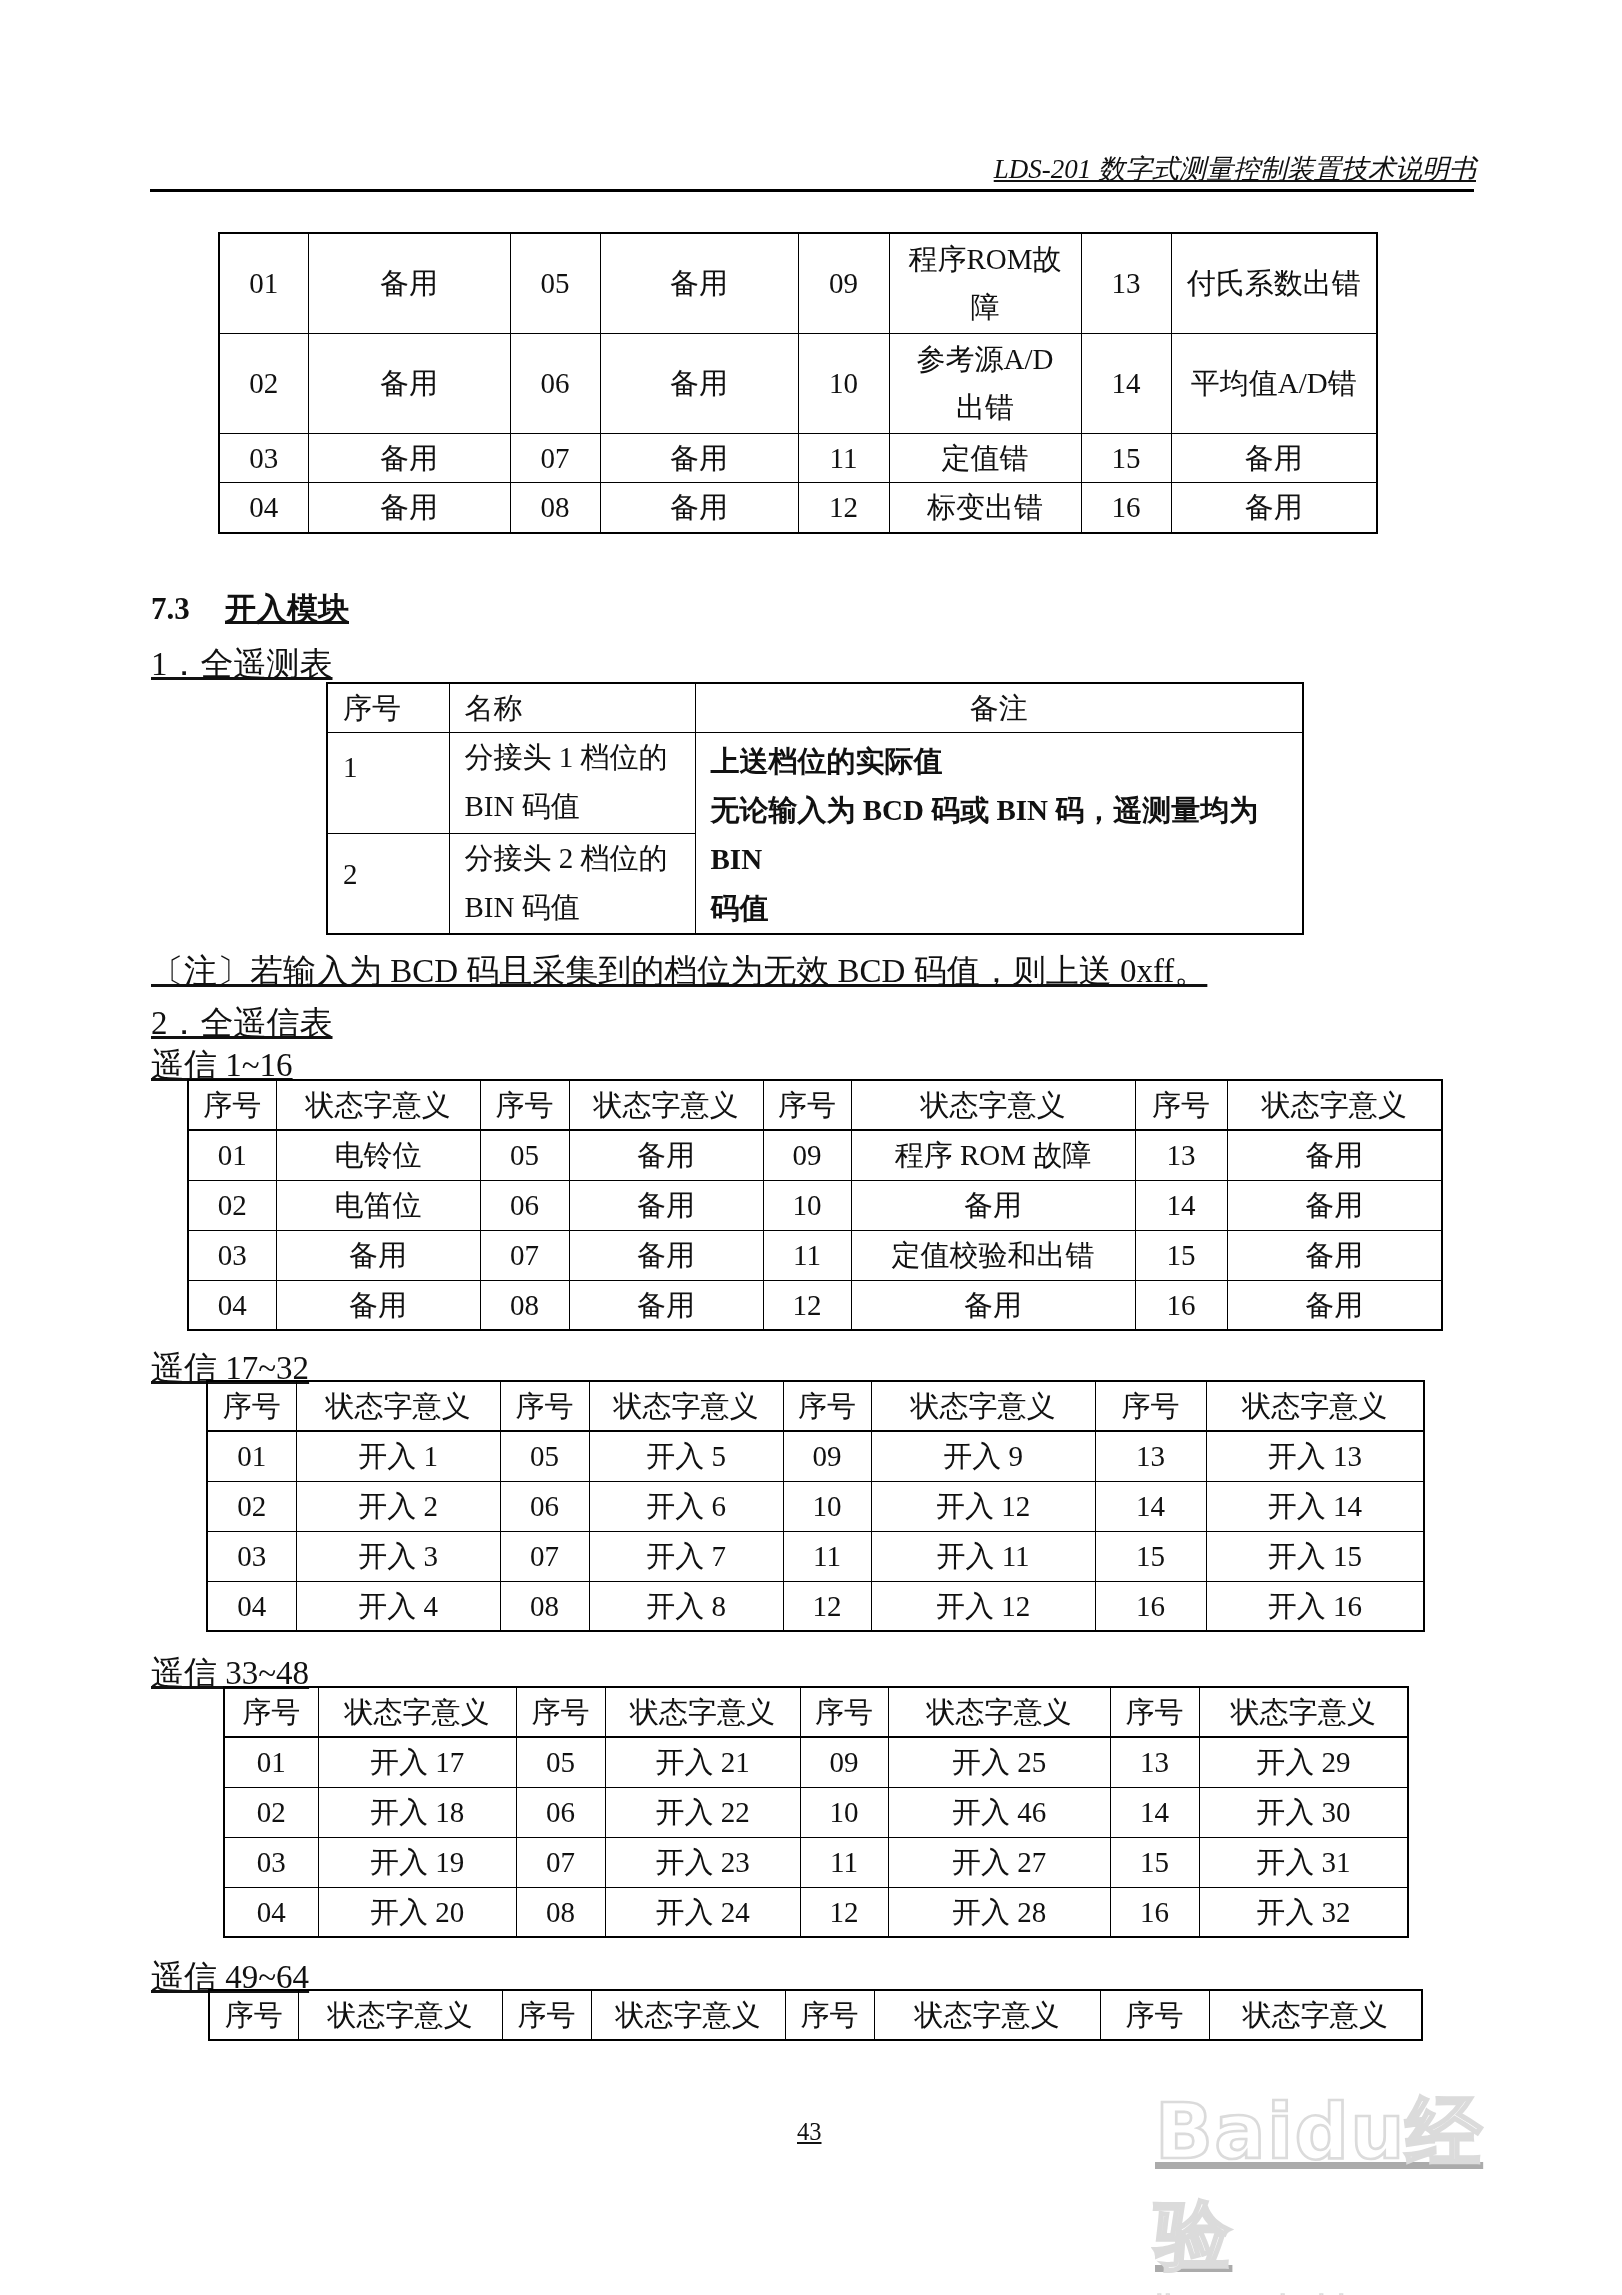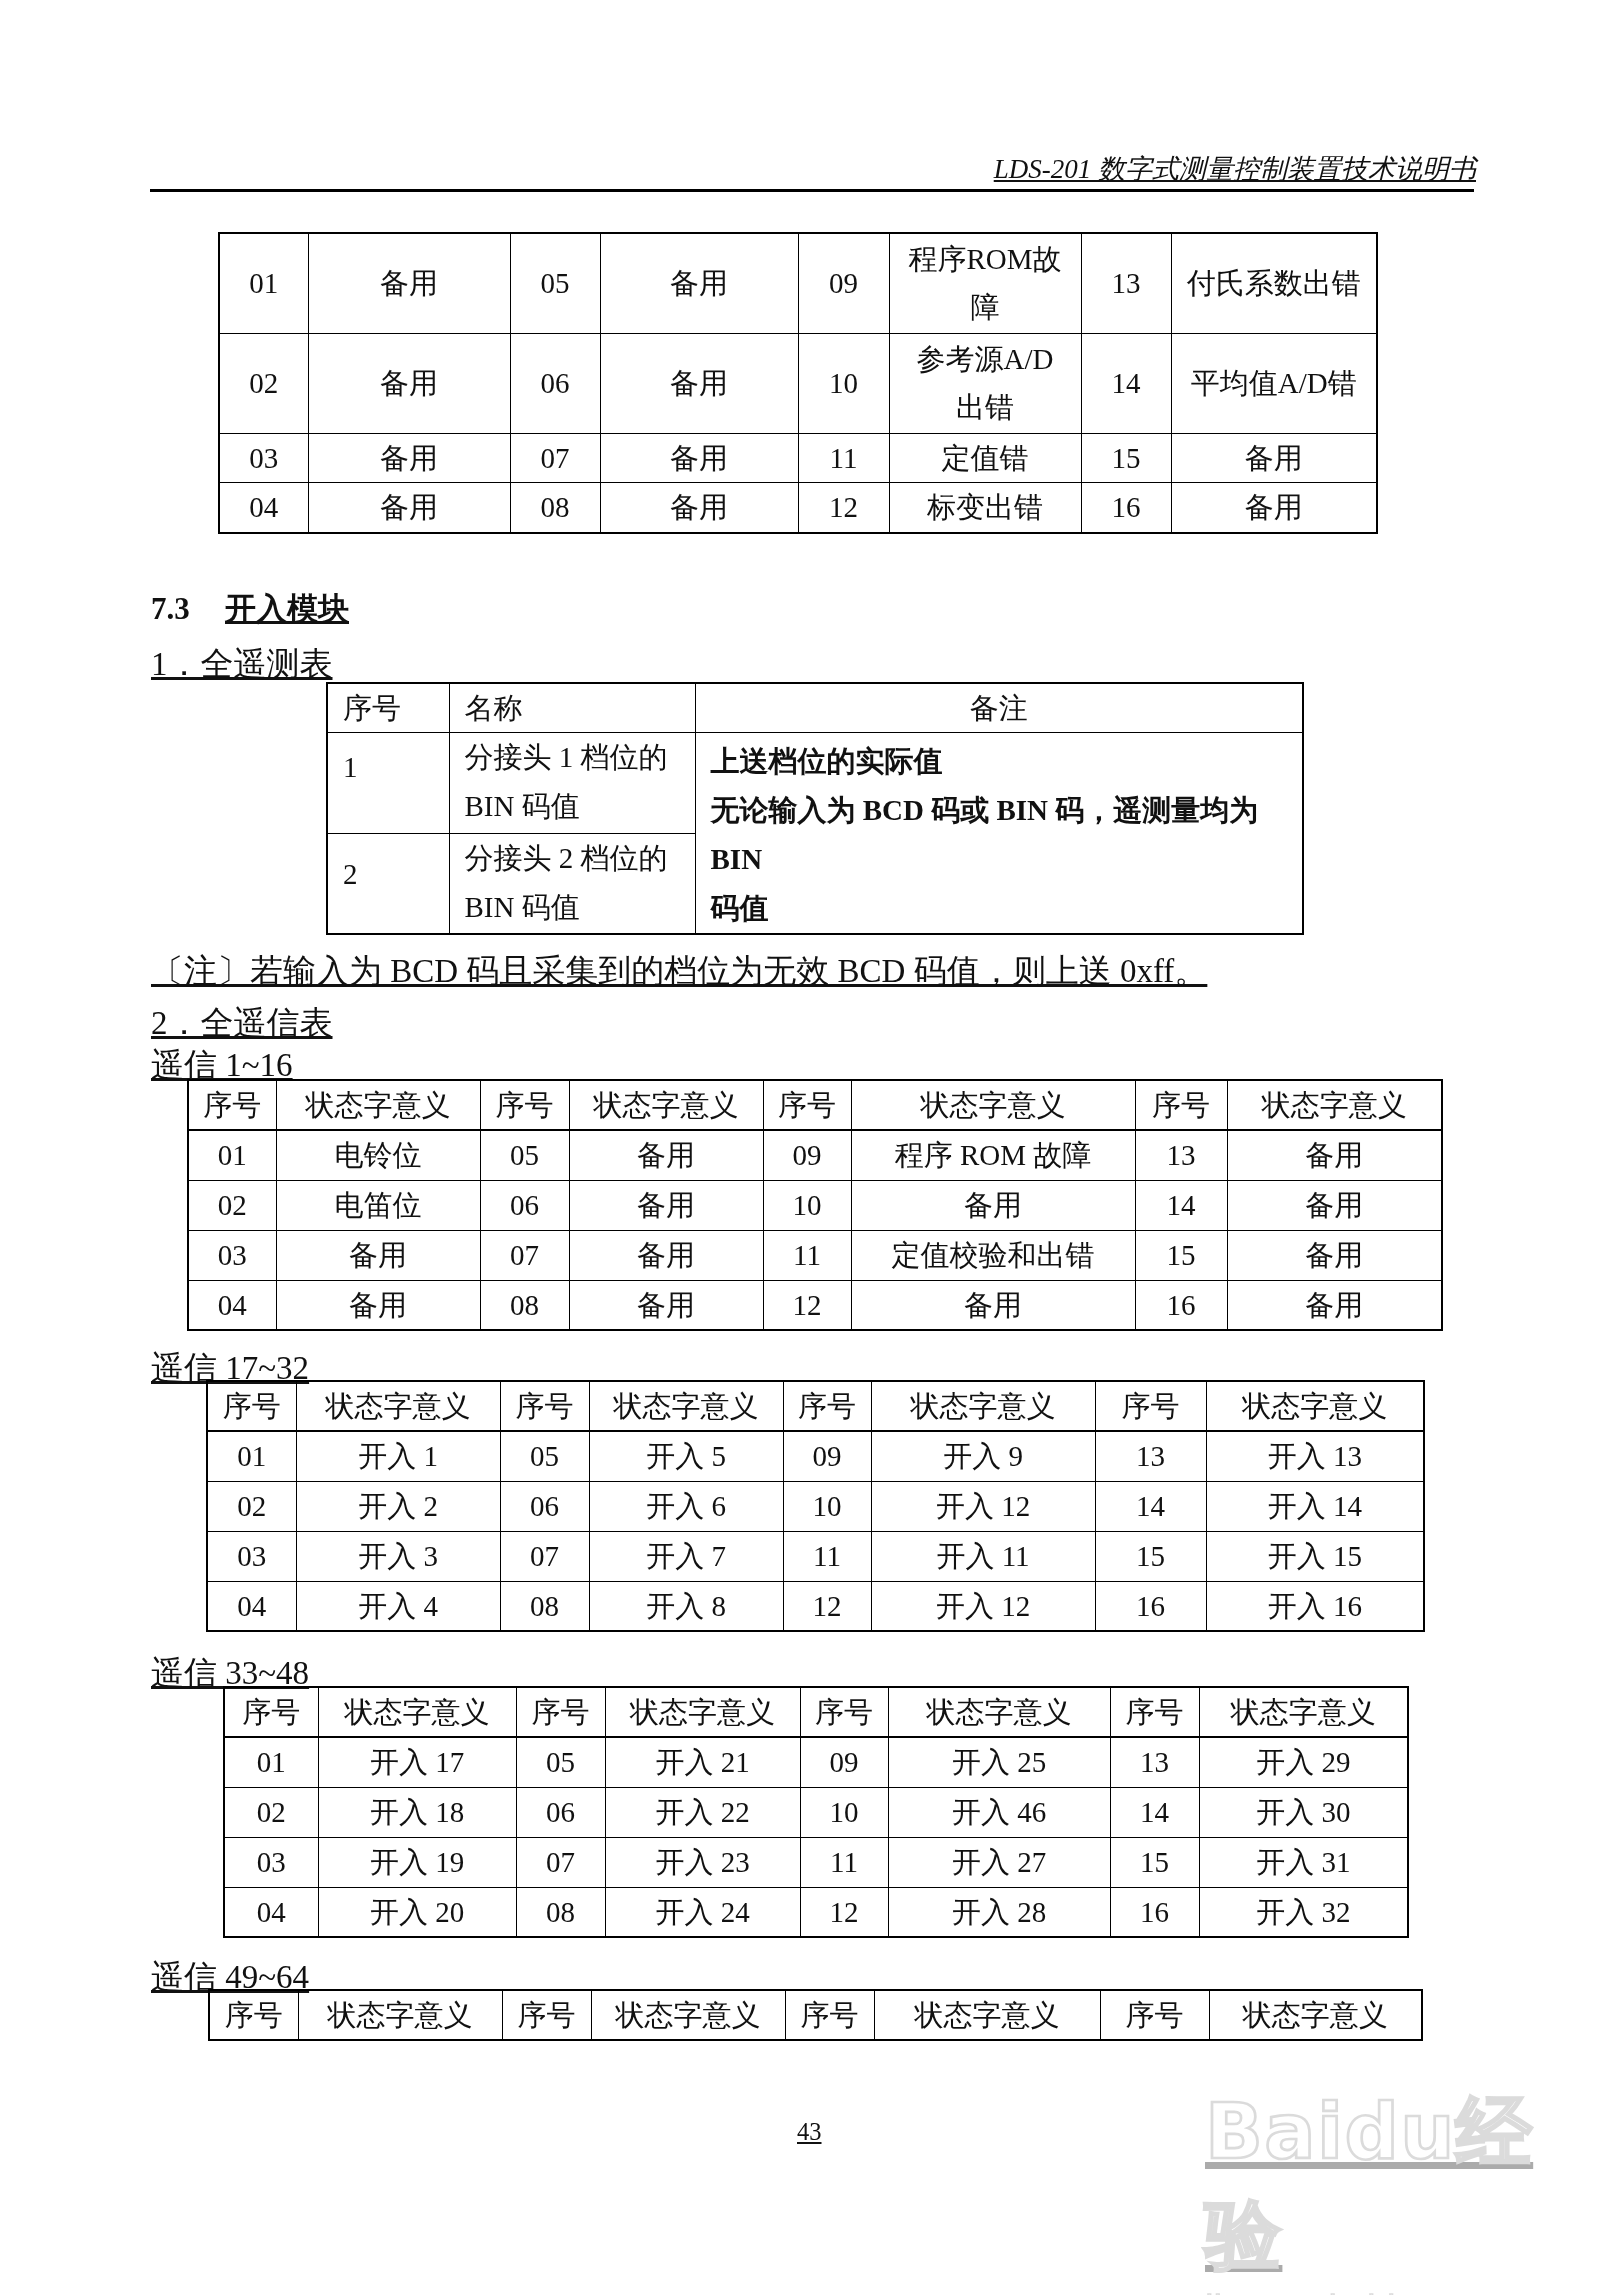--- a/index.html
+++ b/index.html
@@ -13,21 +13,21 @@
                  font-size:29px; line-height:48px; padding:0; }
   table.doc tr.hdrrow td { border-bottom:2px solid #000; }
   table.doc { border:2.7px solid #000;padding-left:23px; }
   .h2 { font-size:31px; font-weight:bold; white-space:nowrap; }
   .h2 .num { display:inline-block; width:74px; }
   .p { font-size:33px; white-space:nowrap; }
   .tB td { text-align:left !important; padding-left:15px !important; vertical-align:top !important; }
   .tB .remark { line-height:49px; padding-top:4.1px !important;font-weight:bold; }
   .tB .name { line-height:49px; }
   .pagenum { left:797px; top:2118px; font-size:24.5px; }
-  .watermark { left:1205px; top:2082px; width:382px; height:147px; opacity:0.35; }
+  .watermark { left:1155px; top:2082px; width:382px; height:147px; opacity:0.35; }
   .wm-big { font-family:"DejaVu Sans",sans-serif; font-weight:bold; font-size:76px; color:#fff;
             -webkit-text-stroke:2.7px #999; letter-spacing:1.4px; }
   .wm-small { font-family:"DejaVu Sans",sans-serif; font-size:31px; color:#fff; -webkit-text-stroke:1.4px #999; }
 </style>
 </head>
 <body>
 
 <div class="abs hdr-title">LDS-201 数字式测量控制装置技术说明书</div>
 <div class="abs hdr-rule"></div>
 

